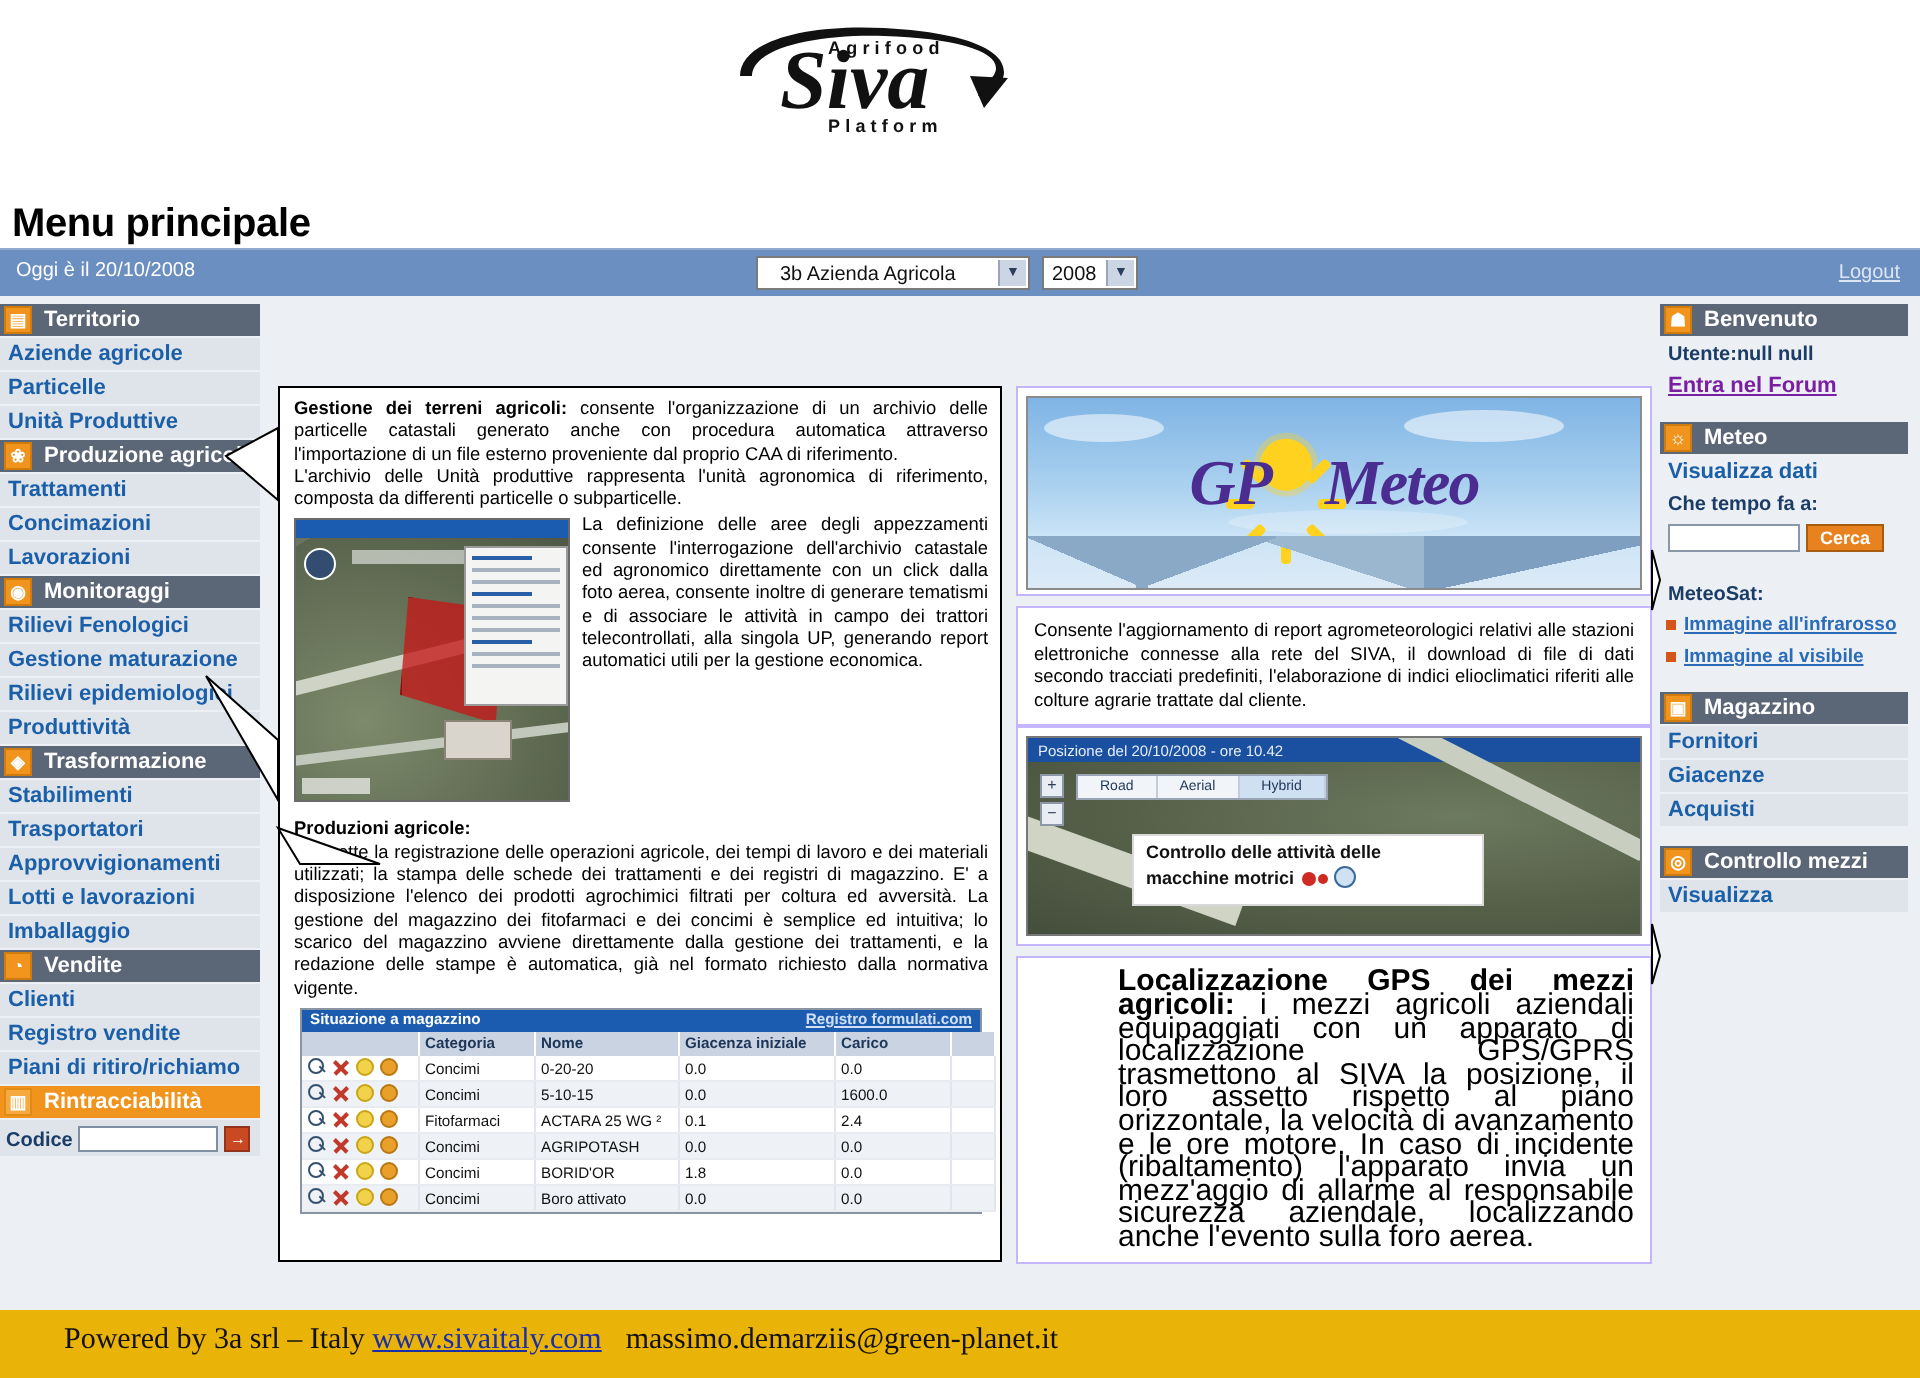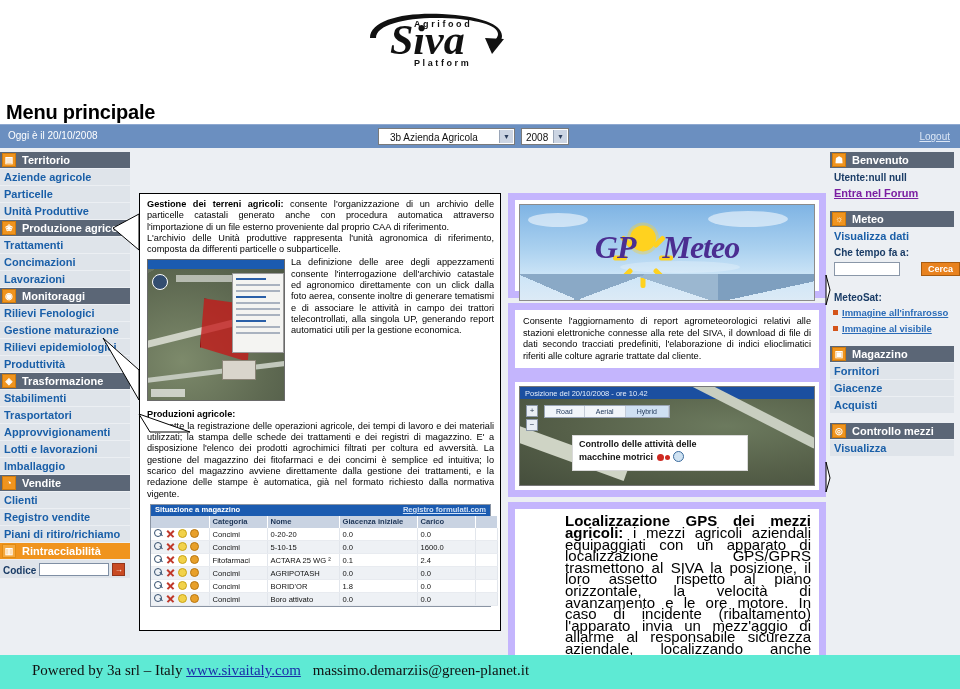--- a/index.html
+++ b/index.html
@@ -112,21 +112,21 @@
     padding:2px 3px 2px 4px; cursor:pointer;
   }
   .rs-bullet-link {
     font-size:9.5px; font-weight:bold; color:#2b6cb8;
     text-decoration:underline; padding:2px 2px 2px 12px;
     position:relative; cursor:pointer; line-height:12px;
   }
   .rs-bullet-link .bullet {
     position:absolute; left:3px; top:5px; width:5px; height:5px; background:#d4541a;
   }
-  #meteo-search-row { display:flex; gap:21px; align-items:flex-end; padding:2px 2px 4px 4px; }
+  #meteo-search-row { display:flex; gap:3px; align-items:flex-end; padding:2px 2px 4px 4px; }
   #meteo-input { width:66px; height:14px; border:1px solid #8a97a8; background:#fff; font-size:9px; }
   #cerca-btn {
     height:14px; padding:0 6px; background:#e8821e; border:1px solid #a85c10;
     color:#fff; font-size:9px; font-weight:bold; line-height:12px; cursor:pointer;
   }
   .rs-gap { height:9px; }
 
   
   #mid-col {
     position:absolute; left:139px; top:193px; width:362px; height:438px;
@@ -229,21 +229,21 @@
     content:""; position:absolute; left:0; top:4px; width:9px; height:1.6px; background:#c0392b;
   }
   .ic-del::before { transform:rotate(45deg); }
   .ic-del::after  { transform:rotate(-45deg); }
   .ic-y { background:#f2d24a; border:1px solid #c9a417; border-radius:50%; }
   .ic-o { background:#e8a02a; border:1px solid #b87712; border-radius:50%; }
 
   
   #right-col { position:absolute; left:508px; top:193px; width:318px; }
 
-  .box { border:7px solid #c4b5fd; background:#ffffff; }
+  .box { border:1px solid #c4b5fd; background:#ffffff; }
 
   #gpo-box { height:105px; padding:4px; }
   #gpo-banner {
     width:100%; height:97px; position:relative; overflow:hidden;
     border:1px solid #8b8b8b;
     background:linear-gradient(180deg, #7fb4e4 0%, #a9d0ef 45%, #cde5f7 75%, #dceaf6 100%);
   }
   #gpo-banner .cloud {
     position:absolute; background:rgba(255,255,255,.55); border-radius:50%;
   }
@@ -332,21 +332,21 @@
     border:1.5px solid #3a6a9c; background:#cfe2f2; vertical-align:-2px; margin-left:3px;
   }
   #gps-text-box { margin-top:5px; padding:6px 8px; }
   #gps-text-box .para { font-size:15px; line-height:11.6px;margin-left:42px; }
 
   
   #pointers { position:absolute; left:0; top:0; width:960px; height:689px; pointer-events:none; }
 
   
   #footer {
-    position:absolute; left:0; top:655px; width:960px; height:34px; background:#5eead4;
+    position:absolute; left:0; top:655px; width:960px; height:34px; background:#eab308;
   }
   #footer-inner {
     position:absolute; left:32px; top:7px;
     font-family:"Liberation Serif", serif; font-size:15px; color:#111;
   }
   #footer-inner a { color:#1a2ea8; text-decoration:underline; }
   #footer-inner .sp { display:inline-block; width:12px; }
 </style>
 </head>
 <body>

